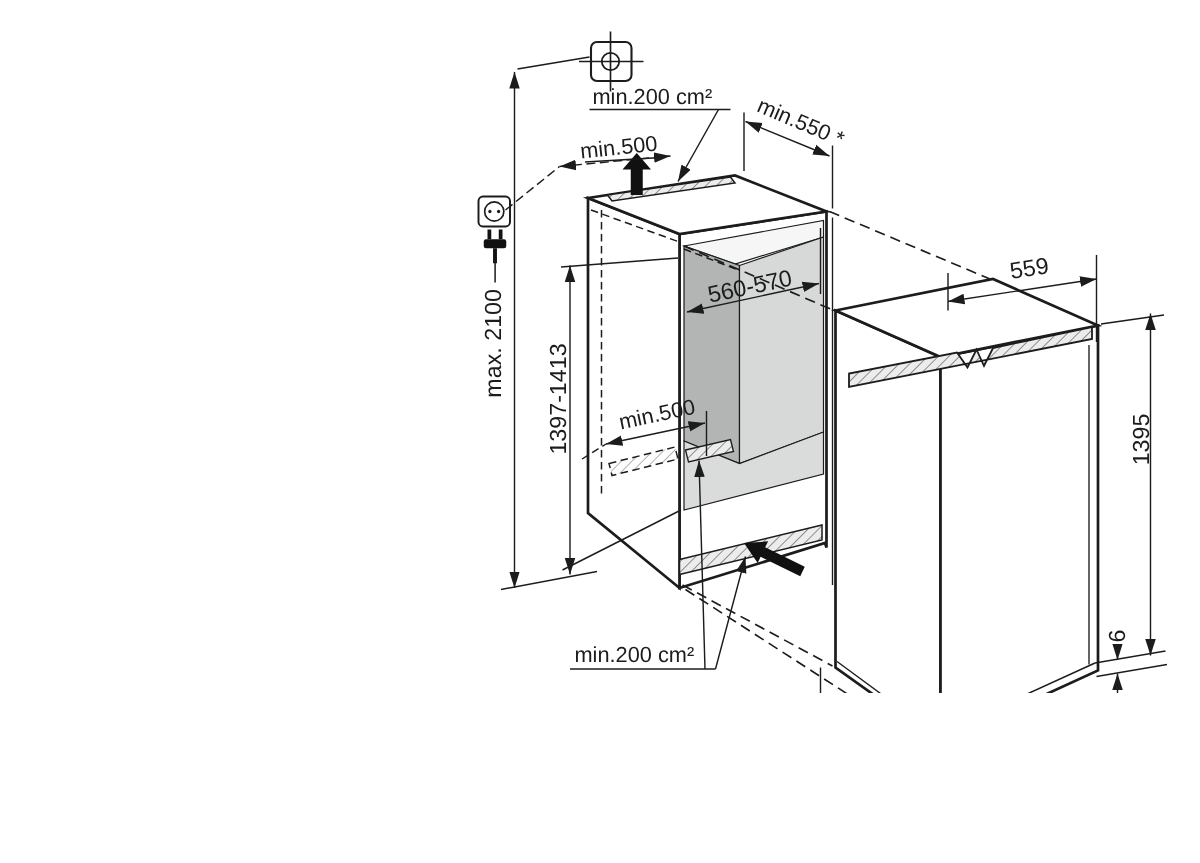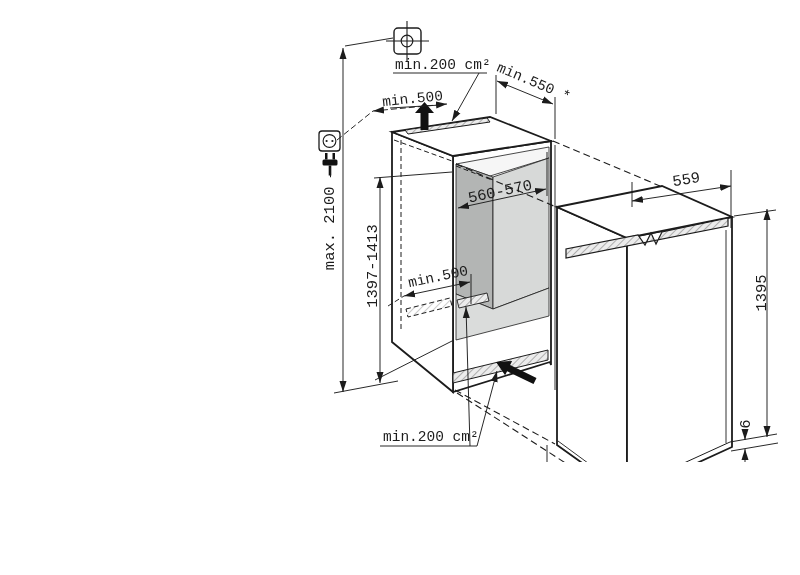--- a/index.html
+++ b/index.html
@@ -1,18 +1,18 @@
 <!DOCTYPE html>
 <html><head>
 <meta charset="utf-8">
 <style>
   html,body{margin:0;padding:0;background:#ffffff;}
   .stage{
     position:relative;width:800px;height:462px;background:#ffffff;
-    font-family:Liberation Mono, monospace;overflow:hidden;
+    font-family:Liberation Sans, sans-serif;overflow:hidden;
   }
   svg{display:block;}
   text{fill:#1c1c1c;}
   .lbl{font-size:14.5px;}
   .num{font-size:15.5px;}
 </style>
 </head>
 <body>
 
 <div class="stage">

